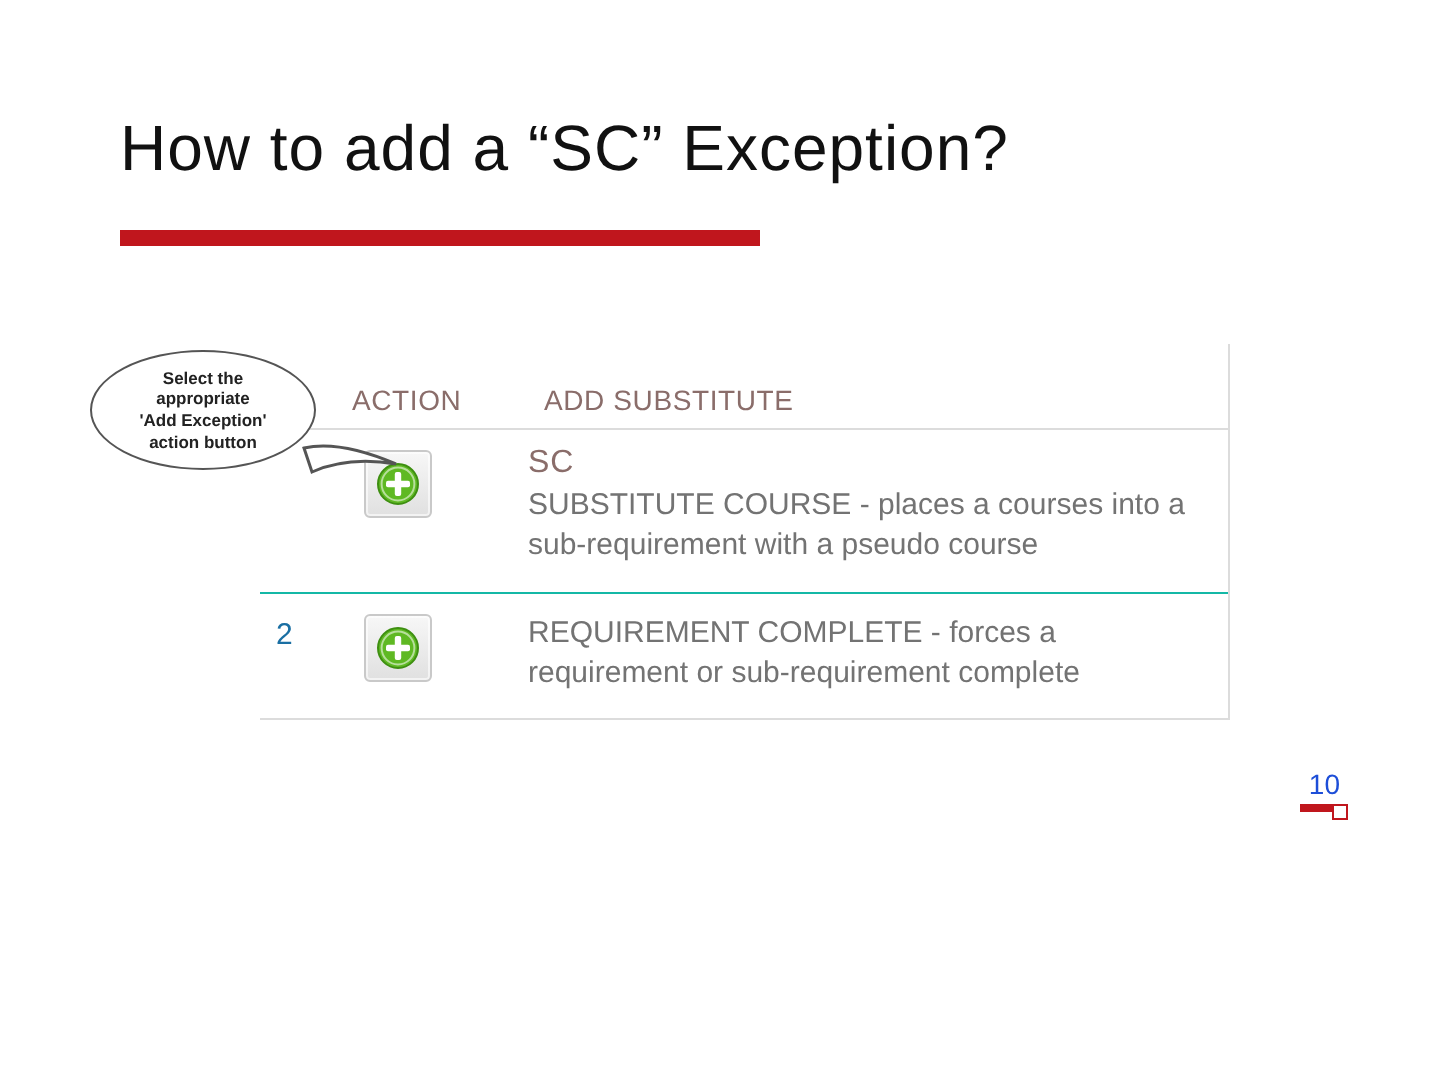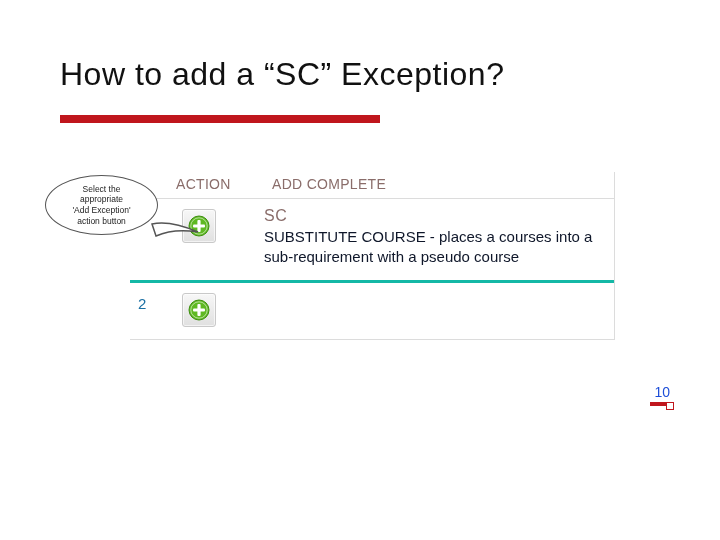--- a/index.html
+++ b/index.html
@@ -42,21 +42,21 @@
     left: 45px;
     width: 113px;
     height: 60px;
     border: 1.5px solid #555;
     border-radius: 50% / 50%;
     display: flex;
     align-items: center;
     justify-content: center;
     text-align: center;
     font-size: 8.5px;
-    font-weight: normal;
+    font-weight: bold;
     line-height: 1.25;
     padding: 4px 6px;
     box-sizing: border-box;
     background: #fff;
     z-index: 5;
   }
   .callout-tail {
     position: absolute;
     top: 222px;
     left: 150px;
@@ -71,36 +71,37 @@
     width: 485px;
     box-sizing: border-box;
     border-right: 1px solid #dcdcdc;
     border-bottom: 1px solid #dcdcdc;
     background: #fff;
   }
   .hdr-row {
     display: flex;
     height: 26px;
     border-bottom: 1px solid #dcdcdc;
+    margin-top: 16px;
   }
   .col-idx   { width: 38px;  flex: 0 0 38px;  border-right: 0; }
   .col-act   { width: 82px;  flex: 0 0 82px; }
   .col-desc  { flex: 1 1 auto; }
   .hdr-cell {
     font-size: 14px;
     font-family: Verdana, Arial, sans-serif;
     color: #8a6d6a;
     padding: 4px 6px 2px 8px;
     letter-spacing: 0.3px;
   }
   .data-row {
     display: flex;
     align-items: flex-start;
     padding: 8px 0 12px 0;
-    border-bottom: 3px solid #14b8a6;
+    border-bottom: 1px solid #14b8a6;
   }
   .data-row:last-child { border-bottom: none; }
   .idx-cell {
     width: 38px; flex: 0 0 38px;
     color: #1a6fa3;
     font-size: 15px;
     padding-left: 8px;
     padding-top: 4px;
   }
   .act-cell {
@@ -125,21 +126,21 @@
   .desc-cell {
     flex: 1 1 auto;
     padding-right: 14px;
   }
   .code {
     color: #8a6d6a;
     font-size: 16px;
     letter-spacing: 0.5px;
   }
   .longdesc {
-    color: #0f172a;
+    color: #737373;
     font-size: 15px;
     line-height: 1.35;
     margin-top: 2px;
   }
   .pagenum {
     position: absolute;
     right: 50px;
     bottom: 36px;
     font-size: 14px;
     color: #1d4ed8;
@@ -178,21 +179,21 @@
 action button</span>
   </div>
   <svg class="callout-tail" viewBox="0 0 50 22">
     <path d="M2 2 Q 20 -2 48 10 Q 24 6 6 14 Z" fill="#fff" stroke="#555" stroke-width="1.5"></path>
   </svg>
 
   <div class="panel">
     <div class="hdr-row">
       <div class="col-idx"></div>
       <div class="hdr-cell col-act">ACTION</div>
-      <div class="hdr-cell col-desc">ADD COMPLETE</div>
+      <div class="hdr-cell col-desc">ADD SUBSTITUTE</div>
     </div>
 
     <div class="data-row">
       <div class="idx-cell"></div>
       <div class="act-cell">
         <div class="add-btn">
           <svg width="22" height="22" viewBox="0 0 22 22">
             <circle cx="11" cy="11" r="10" fill="#5fb923" stroke="#3e8f11" stroke-width="1"></circle>
             <circle cx="11" cy="11" r="8.2" fill="none" stroke="rgba(255,255,255,0.55)" stroke-width="1"></circle>
             <rect x="9.4" y="5" width="3.2" height="12" rx="1" fill="#fff"></rect>
@@ -212,20 +213,21 @@
         <div class="add-btn">
           <svg width="22" height="22" viewBox="0 0 22 22">
             <circle cx="11" cy="11" r="10" fill="#5fb923" stroke="#3e8f11" stroke-width="1"></circle>
             <circle cx="11" cy="11" r="8.2" fill="none" stroke="rgba(255,255,255,0.55)" stroke-width="1"></circle>
             <rect x="9.4" y="5" width="3.2" height="12" rx="1" fill="#fff"></rect>
             <rect x="5" y="9.4" width="12" height="3.2" rx="1" fill="#fff"></rect>
           </svg>
         </div>
       </div>
       <div class="desc-cell">
+        <div class="longdesc">REQUIREMENT COMPLETE - forces a requirement or sub-requirement complete</div>
       </div>
     </div>
   </div>
 
   <div class="pagenum">10</div>
   <div class="foot-marker"></div>
   <div class="foot-square"></div>
 
 </div>
 

